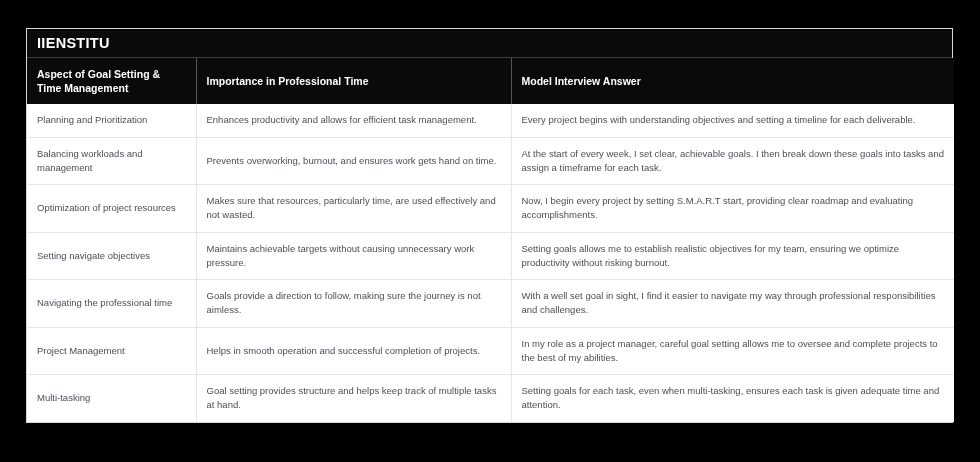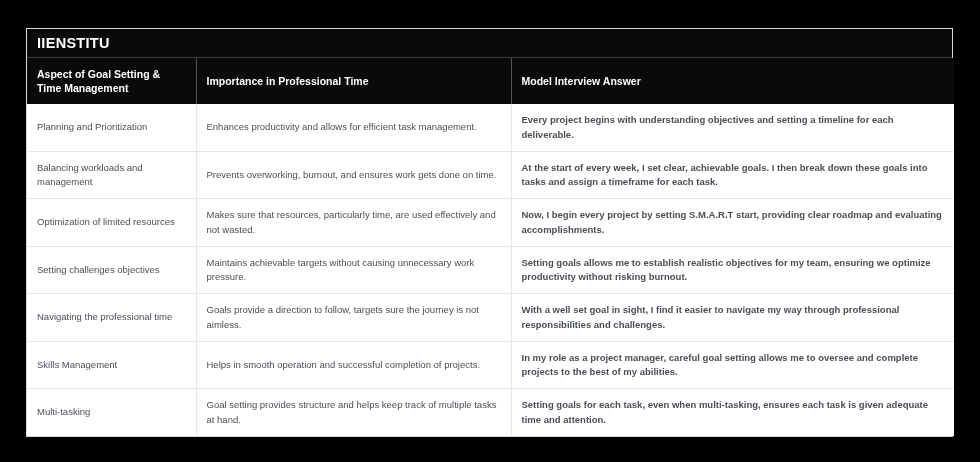--- a/index.html
+++ b/index.html
@@ -72,21 +72,20 @@
     vertical-align: middle;
     padding: 9px 10px 9px 10px;
     line-height: 1.5;
     border-top: 1px solid #e6e6e6;
     border-right: 1px solid #e6e6e6;
     background: #ffffff;
     box-sizing: border-box;
   }
   table.grid tbody td:last-child {
     border-right: none;
-    font-weight: bold;
   }
   table.grid tbody tr:first-child td {
     border-top: none;
   }
   .col-1 { width: 169px; }
   .col-2 { width: 315px; }
   .col-3 { width: 443px; }
 </style>
 </head>
 <body>
@@ -112,40 +111,40 @@
         </tr>
       </thead>
       <tbody>
         <tr>
           <td>Planning and Prioritization</td>
           <td>Enhances productivity and allows for efficient task management.</td>
           <td>Every project begins with understanding objectives and setting a timeline for each deliverable.</td>
         </tr>
         <tr>
           <td>Balancing workloads and management</td>
-          <td>Prevents overworking, burnout, and ensures work gets done on time.</td>
+          <td>Prevents overworking, burnout, and ensures work gets hand on time.</td>
           <td>At the start of every week, I set clear, achievable goals. I then break down these goals into tasks and assign a timeframe for each task.</td>
         </tr>
         <tr>
-          <td>Optimization of limited resources</td>
+          <td>Optimization of project resources</td>
           <td>Makes sure that resources, particularly time, are used effectively and not wasted.</td>
           <td>Now, I begin every project by setting S.M.A.R.T start, providing clear roadmap and evaluating accomplishments.</td>
         </tr>
         <tr>
-          <td>Setting challenges objectives</td>
+          <td>Setting navigate objectives</td>
           <td>Maintains achievable targets without causing unnecessary work pressure.</td>
           <td>Setting goals allows me to establish realistic objectives for my team, ensuring we optimize productivity without risking burnout.</td>
         </tr>
         <tr>
           <td>Navigating the professional time</td>
-          <td>Goals provide a direction to follow, targets sure the journey is not aimless.</td>
+          <td>Goals provide a direction to follow, making sure the journey is not aimless.</td>
           <td>With a well set goal in sight, I find it easier to navigate my way through professional responsibilities and challenges.</td>
         </tr>
         <tr>
-          <td>Skills Management</td>
+          <td>Project Management</td>
           <td>Helps in smooth operation and successful completion of projects.</td>
           <td>In my role as a project manager, careful goal setting allows me to oversee and complete projects to the best of my abilities.</td>
         </tr>
         <tr>
           <td>Multi-tasking</td>
           <td>Goal setting provides structure and helps keep track of multiple tasks at hand.</td>
           <td>Setting goals for each task, even when multi-tasking, ensures each task is given adequate time and attention.</td>
         </tr>
 
       </tbody>

